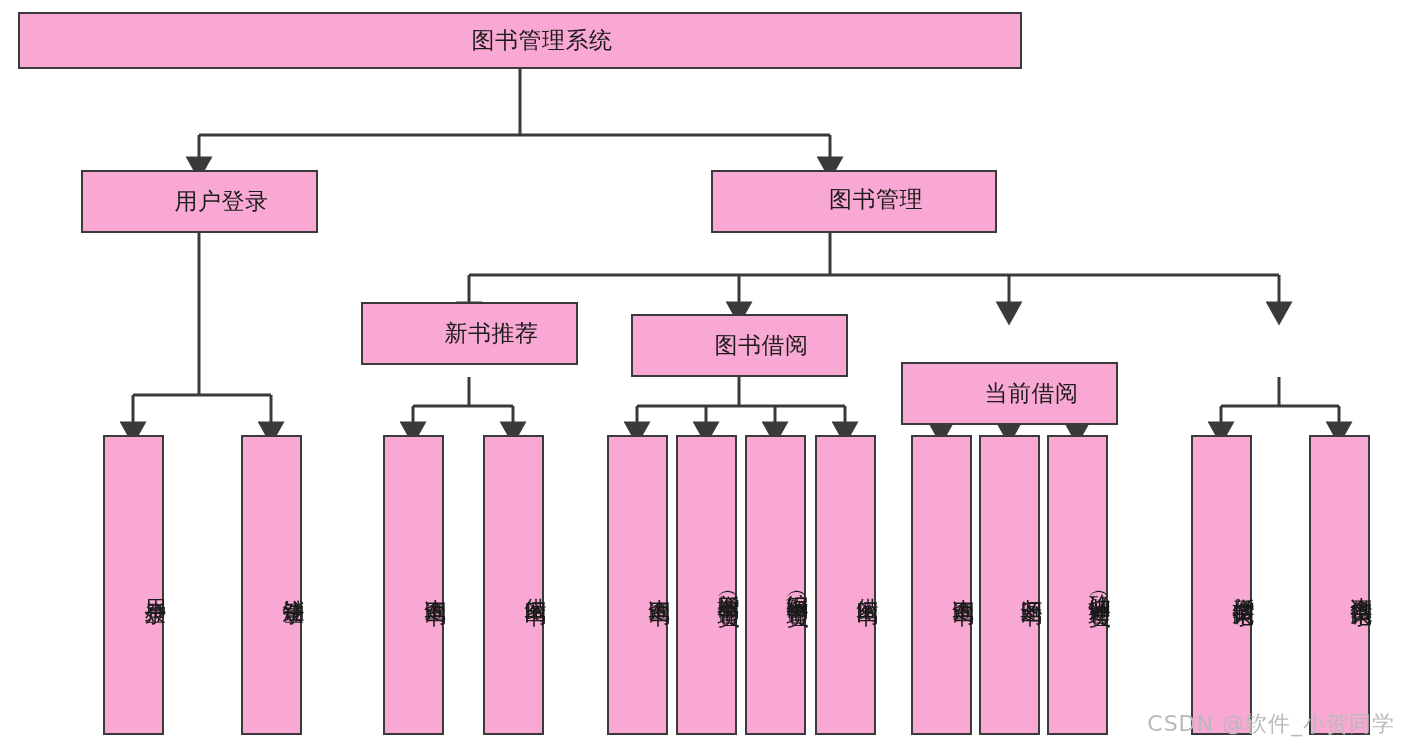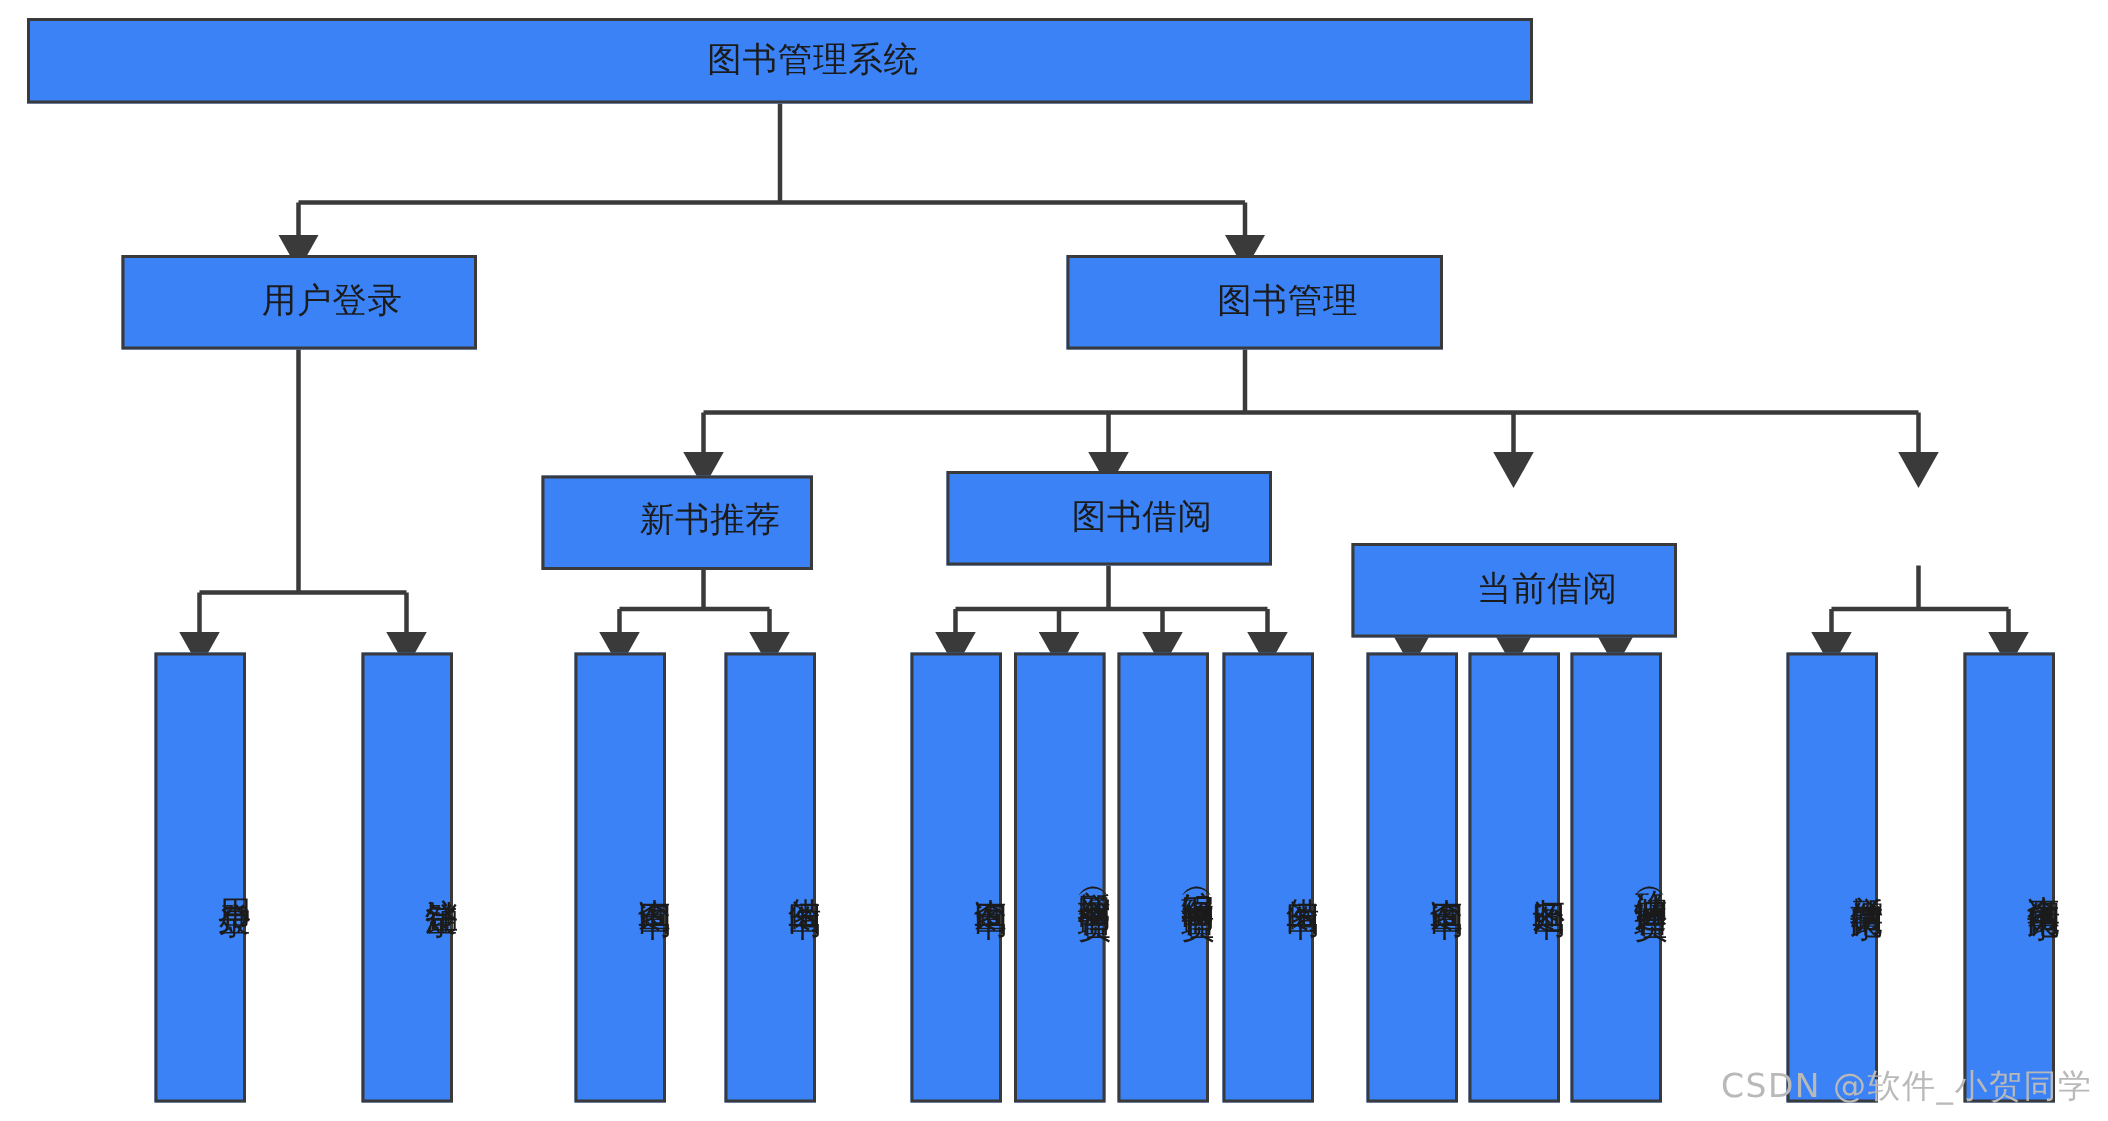--- a/index.html
+++ b/index.html
@@ -23,21 +23,21 @@
     left: 0;
     top: 0;
     width: 1405px;
     height: 747px;
     pointer-events: none;
   }
   .node {
     position: absolute;
     box-sizing: border-box;
     border: 2.5px solid #3a3a3a;
-    background: #3b82f6;
+    background: #f9a8d4;
     display: flex;
     align-items: center;
     justify-content: center;
     color: #1b1b1b;
     padding-left: 44px;
   }
   .node-label {
     font-size: 23px;
     line-height: 1.15;
     letter-spacing: 0.5px;
@@ -126,25 +126,25 @@
   </svg>
 
   <div class="node" style="left:18px; top:12px; width:1004px; height:57px;">
     <span class="node-label">图书管理系统</span>
   </div>
 
   <div class="node" style="left:81px; top:170px; width:237px; height:63px;">
     <span class="node-label">用户登录</span>
   </div>
 
-  <div class="node" style="left:711px; top:170px; width:251px; height:63px;">
+  <div class="node" style="left:711px; top:170px; width:286px; height:63px;font-family:Liberation Mono, monospace;">
     <span class="node-label">图书管理</span>
   </div>
 
-  <div class="node" style="left:361px; top:317px; width:181px; height:63px;font-family:Liberation Mono, monospace;">
+  <div class="node" style="left:361px; top:302px; width:217px; height:63px;">
     <span class="node-label">新书推荐</span>
   </div>
 
   <div class="node" style="left:631px; top:314px; width:217px; height:63px;text-align:right;">
     <span class="node-label">图书借阅</span>
   </div>
 
   <div class="node" style="left:901px; top:314px; width:217px; height:63px;margin-top:48px;">
     <span class="node-label">当前借阅</span>
   </div>

